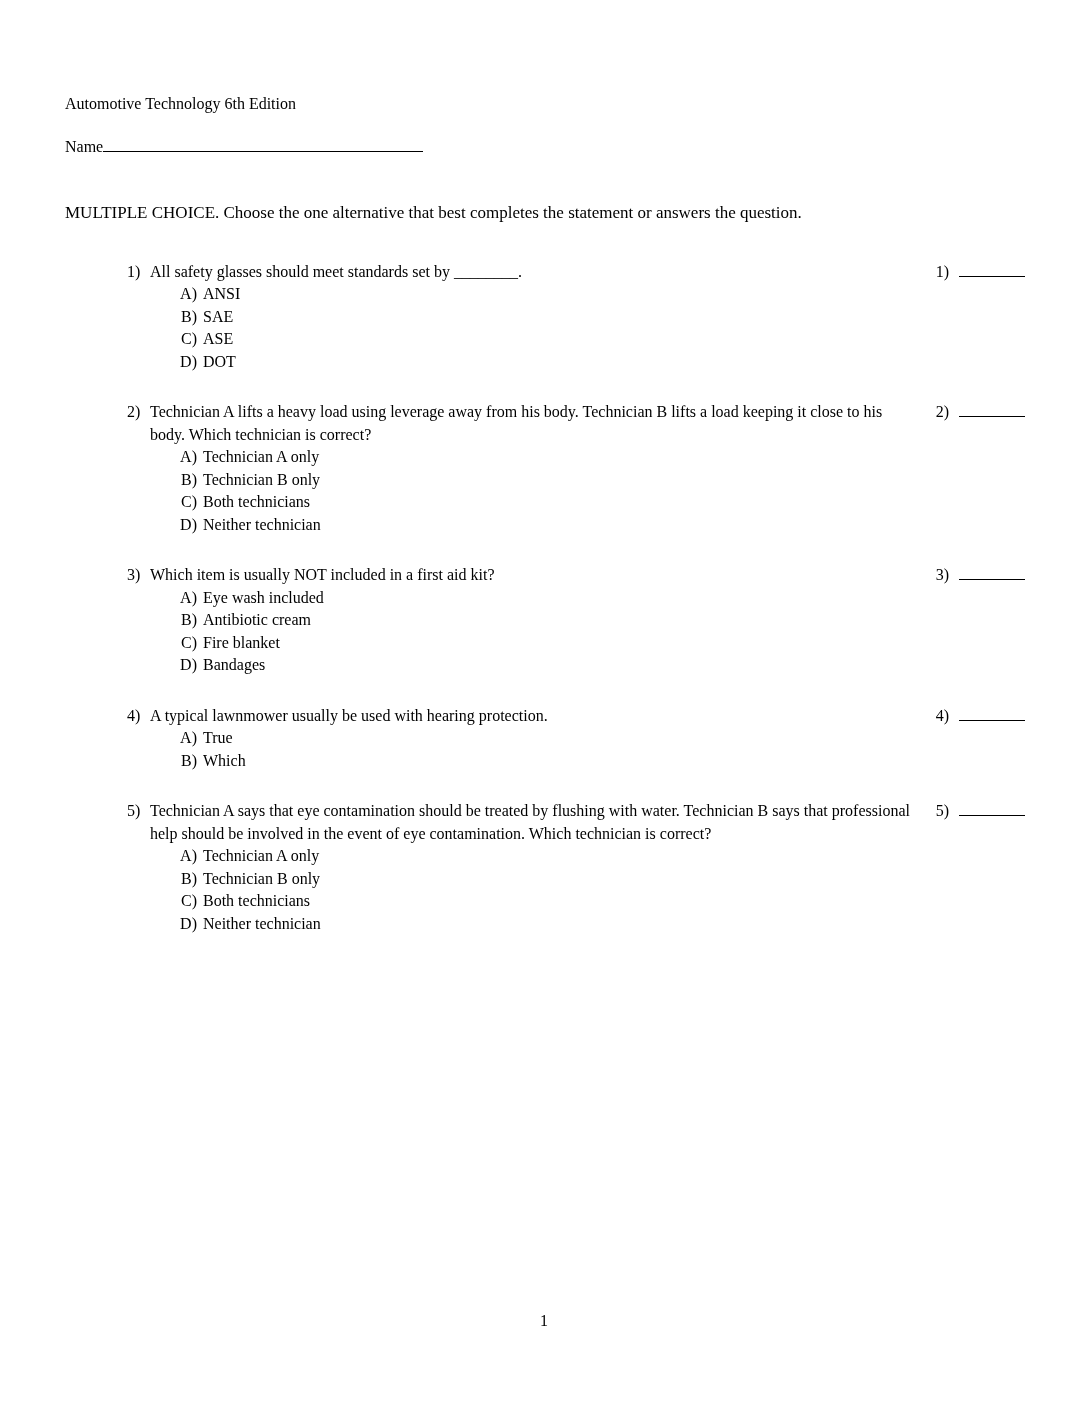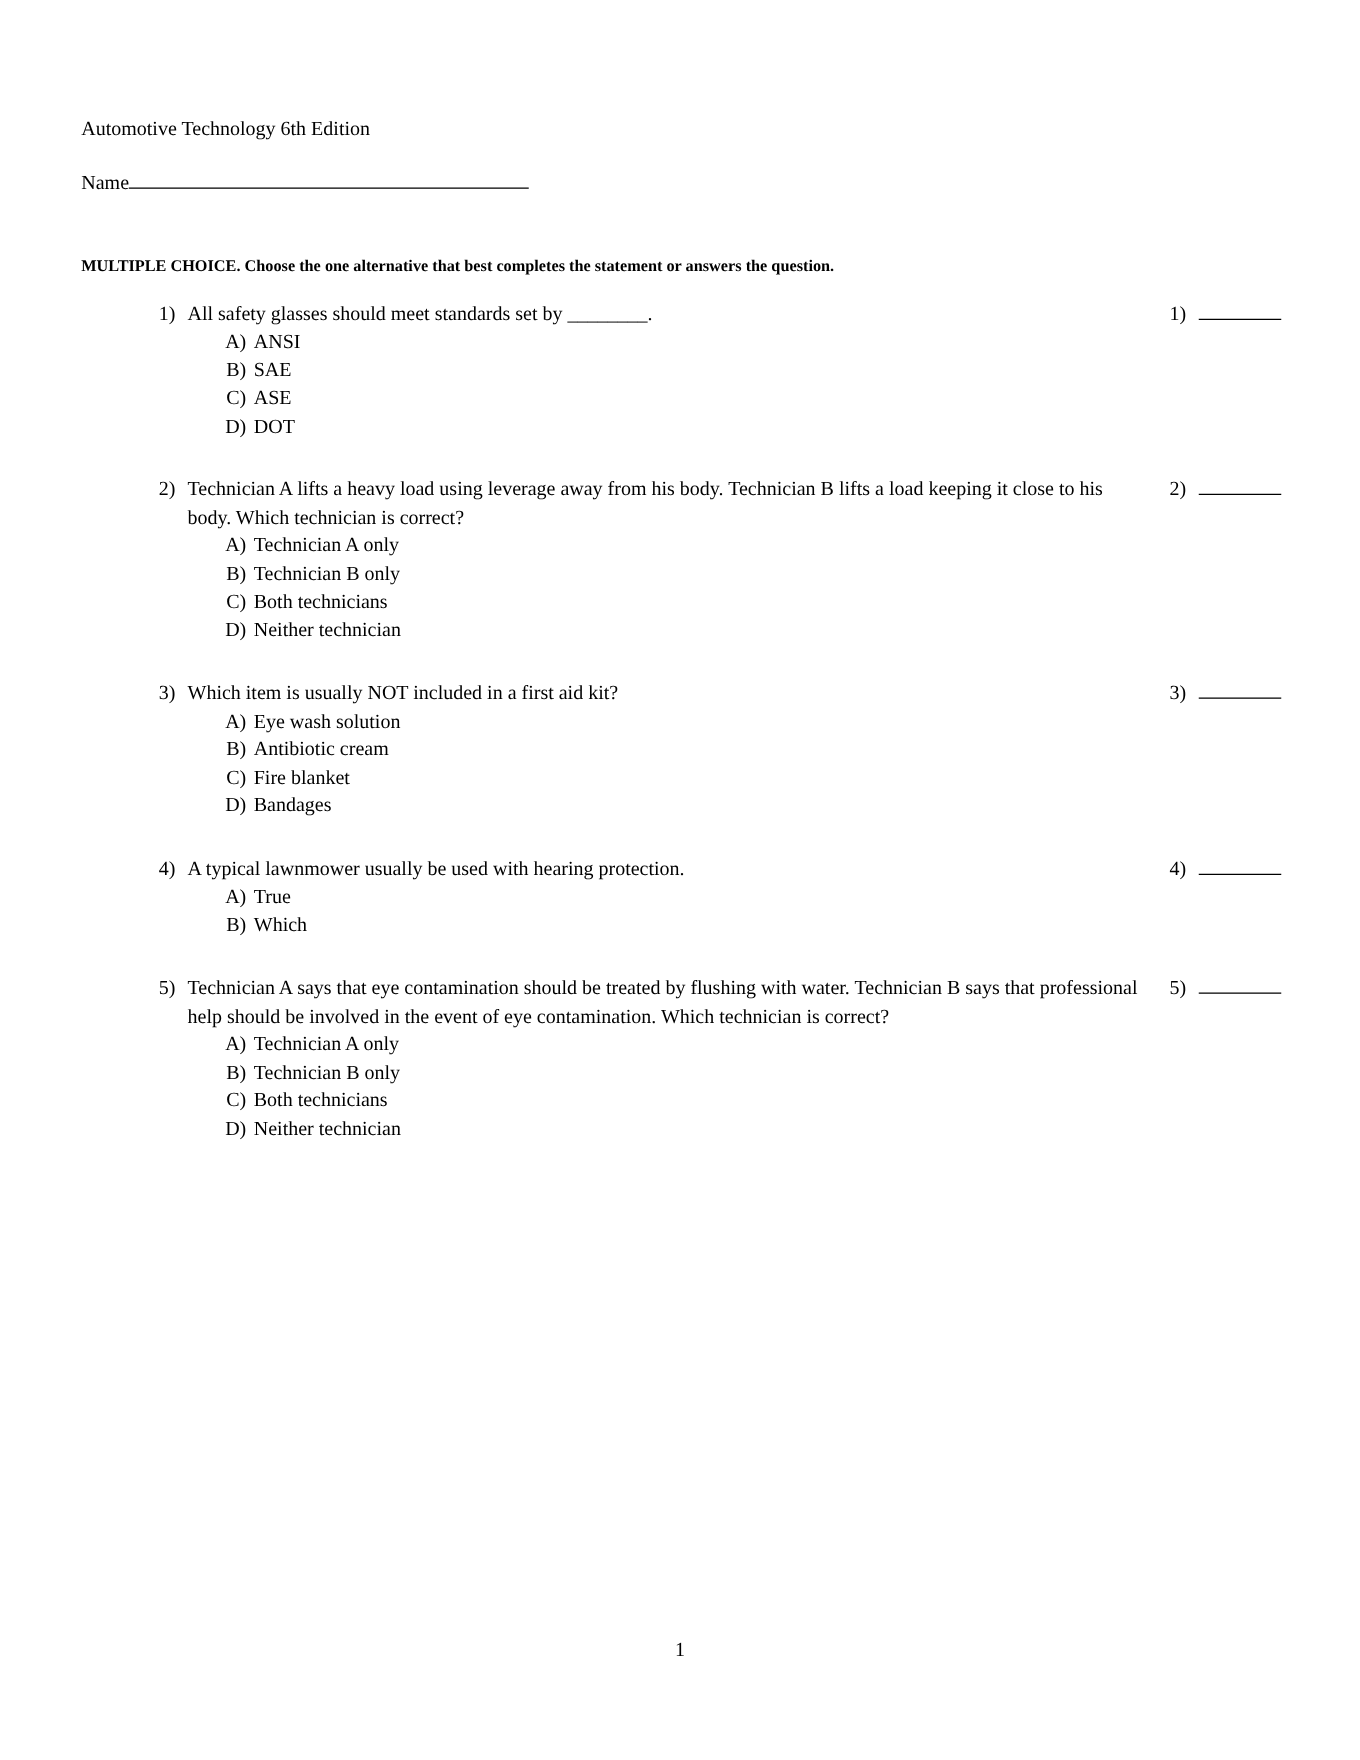--- a/index.html
+++ b/index.html
@@ -30,23 +30,23 @@
     white-space: nowrap;
   }
   .name-line {
     display: inline-block;
     width: 320px;
     border-bottom: 1px solid #000;
     height: 14px;
     vertical-align: baseline;
   }
   .instructions {
-    font-weight: bold;
-    font-size: 13px;
-    margin-bottom: 16px;
+    font-weight: normal;
+    font-size: 17px;
+    margin-bottom: 36px;
   }
   .questions {
     margin-left: 62px;
   }
   .question {
     display: flex;
     justify-content: space-between;
     align-items: flex-start;
     margin-bottom: 28px;
   }
@@ -190,21 +190,21 @@
   </div>
 
   <div class="question">
     <div class="q-left">
       <span class="q-number">3)</span>
       <div class="q-body">
         <div class="q-text">Which item is usually NOT included in a first aid kit?</div>
         <div class="q-options">
   <div class="option">
     <span class="opt-letter">A)</span>
-    <span class="opt-text">Eye wash solution</span>
+    <span class="opt-text">Eye wash included</span>
   </div>
 
   <div class="option">
     <span class="opt-letter">B)</span>
     <span class="opt-text">Antibiotic cream</span>
   </div>
 
   <div class="option">
     <span class="opt-letter">C)</span>
     <span class="opt-text">Fire blanket</span>

